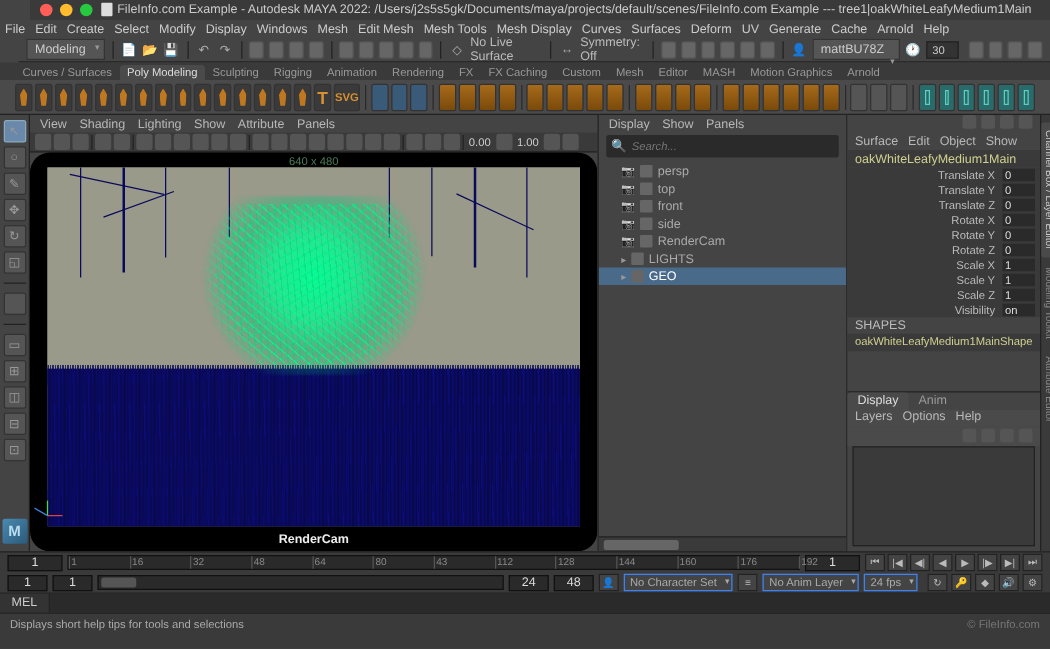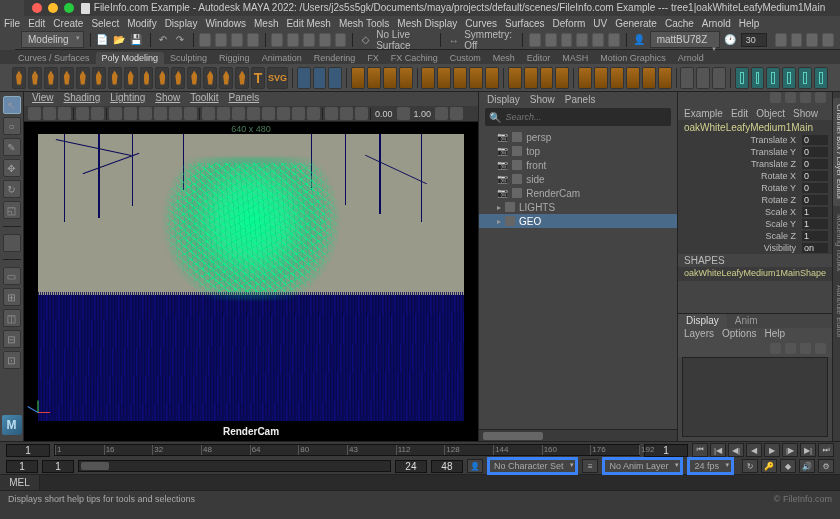--- a/index.html
+++ b/index.html
@@ -53,26 +53,26 @@
 
 
 .toolbox { position: absolute; left: 0; top: 92px; width: 24px; bottom: 78px; background: #444; border-right: 1px solid #222; display: flex; flex-direction: column; align-items: center; padding-top: 4px; gap: 3px; }
 .tool { width: 18px; height: 18px; background: #555; border: 1px solid #333; border-radius: 2px; display:flex; align-items:center; justify-content:center; font-size:10px; color:#999; }
 .tool.active { background: #6a88aa; border-color: #8ab; }
 .tool-divider { height: 1px; width: 18px; background: #222; margin: 4px 0; }
 .maya-logo { margin-top: auto; margin-bottom: 6px; width: 20px; height: 20px; background: linear-gradient(135deg, #4a8ab0, #2a5a7a); border-radius: 2px; display:flex; align-items:center; justify-content:center; color:#bde; font-weight:bold; font-size:12px; }
 
 
 .viewport-area { position: absolute; left: 24px; top: 92px; width: 454px; bottom: 78px; background: #444; display:flex; flex-direction:column; }
-.vp-menu { height: 14px; display: flex; gap: 10px; padding: 0 8px; font-size: 10px; background:#444;text-decoration:underline; }
+.vp-menu { height: 14px; display: flex; align-items: center; gap: 10px; padding: 0 8px; font-size: 10px; background:#444; }
 .vp-toolbar { height: 16px; background: #3a3a3a; border-bottom: 1px solid #222; display: flex; align-items: center; padding: 0 4px; gap: 2px; }
 .vp-tb-icon { width: 13px; height: 13px; background: #555; border-radius:2px; }
 .vp-tb-sep { width:1px; height:12px; background:#222; }
 .vp-num { font-size:9px; color:#ccc; padding:0 2px; }
-.viewport { flex: 1; background: #000; position: relative; overflow: hidden; }
+.viewport { flex: 1; background: #000; position: relative; overflow: hidden; border-radius: 16px; }
 .vp-resolution { position:absolute; top:2px; left:50%; transform:translateX(-50%); color:#4a7a5a; font-size:9px; z-index:3; }
 .vp-axis { position:absolute; left:8px; bottom:22px; width:24px; height:24px; z-index:3; }
 .vp-axis .ax { position:absolute; width:12px; height:1px; left:6px; bottom:6px; transform-origin:left center; }
 .vp-axis .axx { background:#e04040; transform:rotate(0deg); }
 .vp-axis .axy { background:#40e040; transform:rotate(-90deg); }
 .vp-axis .axz { background:#4080e0; transform:rotate(-150deg); }
 .vp-camera-label { position:absolute; bottom:4px; left:50%; transform:translateX(-50%); color:#eee; font-size:10px; font-weight:bold; z-index:3; }
 .vp-render { position:absolute; inset:12px 14px 20px 14px; background:#9a9a8a; }
 .sky { position:absolute; left:0; right:0; top:0; height:56%; background:#9a9a8a; }
 .branches { position:absolute; inset:0 0 44% 0; }
@@ -143,21 +143,21 @@
 .timeline-area { position:absolute; left:0; right:0; bottom:0; height:78px; background:#3a3a3a; border-top:1px solid #222; display:flex; flex-direction:column; }
 .tl-row { display:flex; align-items:center; height:16px; padding:0 6px; gap:4px; }
 .tl-ruler { flex:1; height:12px; background:#2a2a2a; border:1px solid #111; position:relative; }
 .tl-ruler .tick { position:absolute; top:0; height:100%; border-left:1px solid #555; font-size:8px; color:#888; padding-left:1px; }
 .tl-frame-input { width:44px; background:#2a2a2a; border:1px solid #111; color:#ddd; font-size:10px; text-align:center; }
 .playback { display:flex; gap:2px; }
 .pb-btn { width:16px; height:14px; background:#444; border:1px solid #222; color:#bbb; font-size:8px; display:flex; align-items:center; justify-content:center; }
 .range-bar { flex:1; height:12px; background:#2a2a2a; border:1px solid #111; position:relative; }
 .range-thumb { position:absolute; left:2px; top:1px; height:8px; background:#555; width:28px; border-radius:2px; }
 .anim-opts { display:flex; align-items:center; gap:4px; font-size:9px; }
-.anim-dd { background:#444; border:3px solid #3b82f6; color:#aaa; font-size:9px; padding:1px 12px 1px 4px; position:relative; }
+.anim-dd { background:#444; border:1px solid #3b82f6; color:#aaa; font-size:9px; padding:1px 12px 1px 4px; position:relative; }
 .anim-dd::after { content:'▾'; position:absolute; right:2px; font-size:7px; }
 .sound-icons { display:flex; gap:3px; margin-left:4px; }
 
 
 .mel-row { display:flex; align-items:center; height:16px; border-top:1px solid #222; }
 .mel-label { width:40px; background:#333; color:#ccc; font-size:10px; text-align:center; padding:2px 0; border-right:1px solid #222; }
 .mel-input { flex:1; background:#2a2a2a; border:none; height:100%; }
 
 
 .status-bar { display:flex; align-items:center; height:16px; padding:0 8px; font-size:9px; color:#aaa; border-top:1px solid #222; }
@@ -334,21 +334,21 @@
   <div class="tool">⊡</div>
   <div class="maya-logo">M</div>
 </div>
 
 <div class="viewport-area">
   <div class="vp-menu">
     <span>View</span>
     <span>Shading</span>
     <span>Lighting</span>
     <span>Show</span>
-    <span>Toolkit</span>
+    <span>Attribute</span>
     <span>Panels</span>
   </div>
   <div class="vp-toolbar">
     <div class="vp-tb-icon"></div>
     <div class="vp-tb-icon"></div>
     <div class="vp-tb-icon"></div>
     <div class="vp-tb-sep"></div>
     <div class="vp-tb-icon"></div>
     <div class="vp-tb-icon"></div>
     <div class="vp-tb-sep"></div>
@@ -456,21 +456,21 @@
 
 <div class="rightpanel">
   <div class="chbox">
     <div class="ch-icons">
       <div class="ch-icon"></div>
       <div class="ch-icon"></div>
       <div class="ch-icon"></div>
       <div class="ch-icon"></div>
     </div>
     <div class="ch-menu">
-      <span>Example</span>
+      <span>Surface</span>
       <span>Edit</span>
       <span>Object</span>
       <span>Show</span>
     </div>
     <div class="ch-node">oakWhiteLeafyMedium1Main</div>
     <div class="ch-attrs" id="ch-attrs">
         <div class="ch-row">
           <span class="label">Translate X</span>
           <span class="val">0</span>
         </div>

